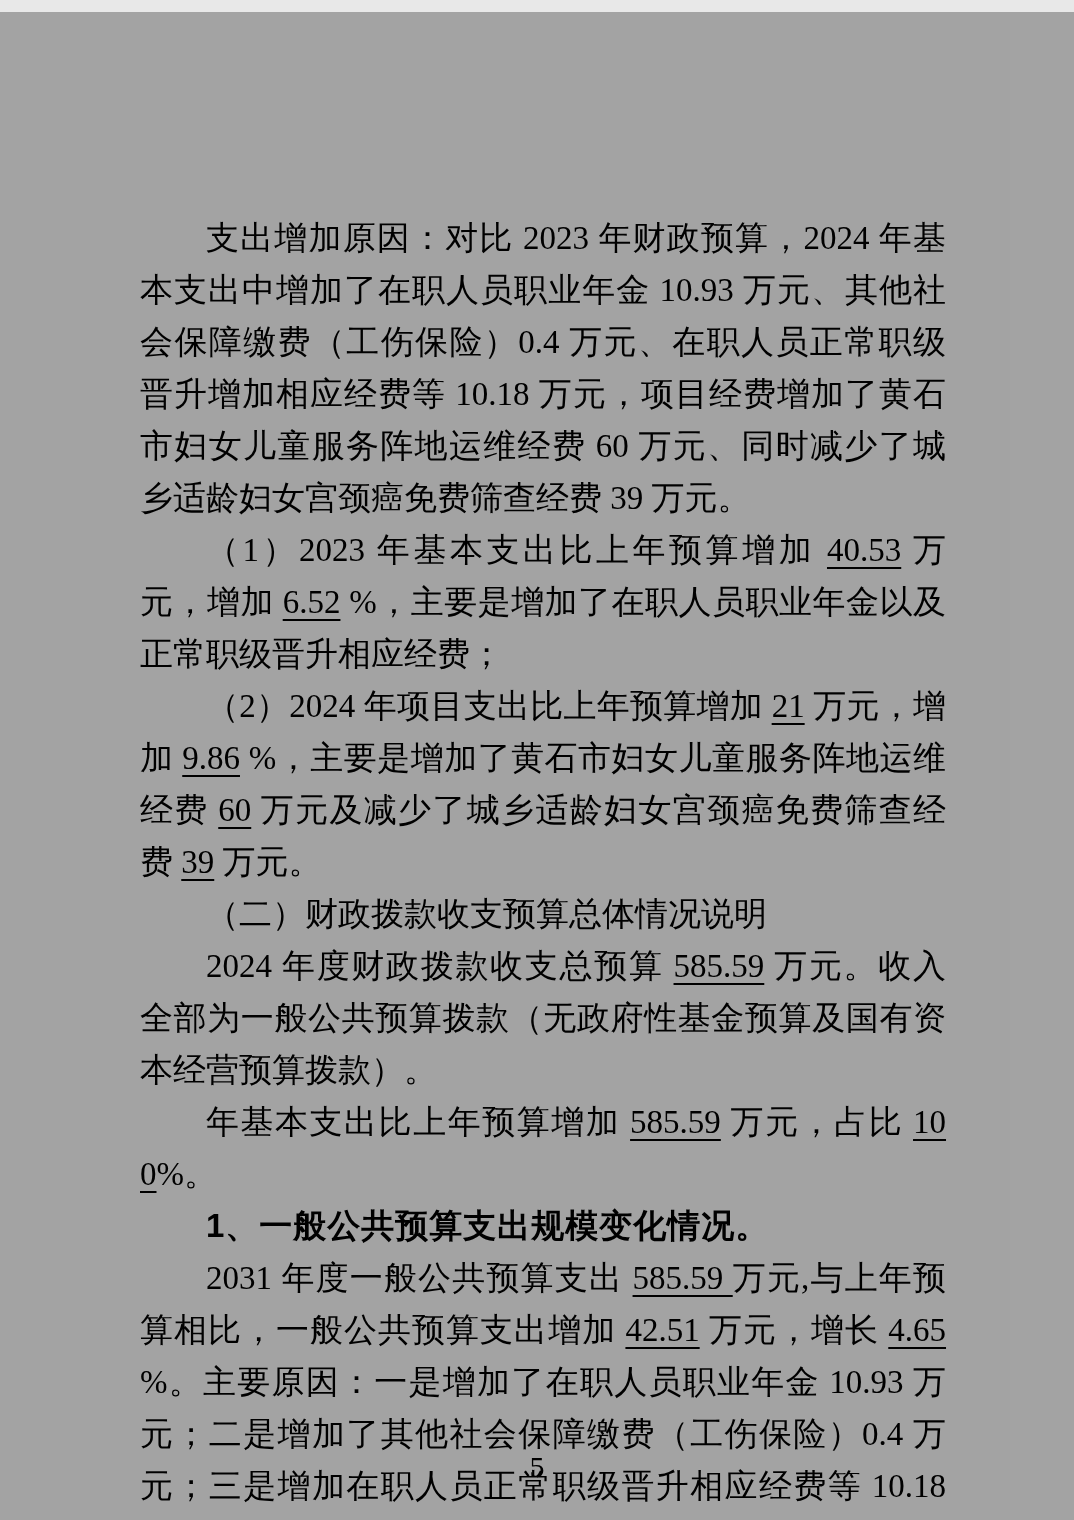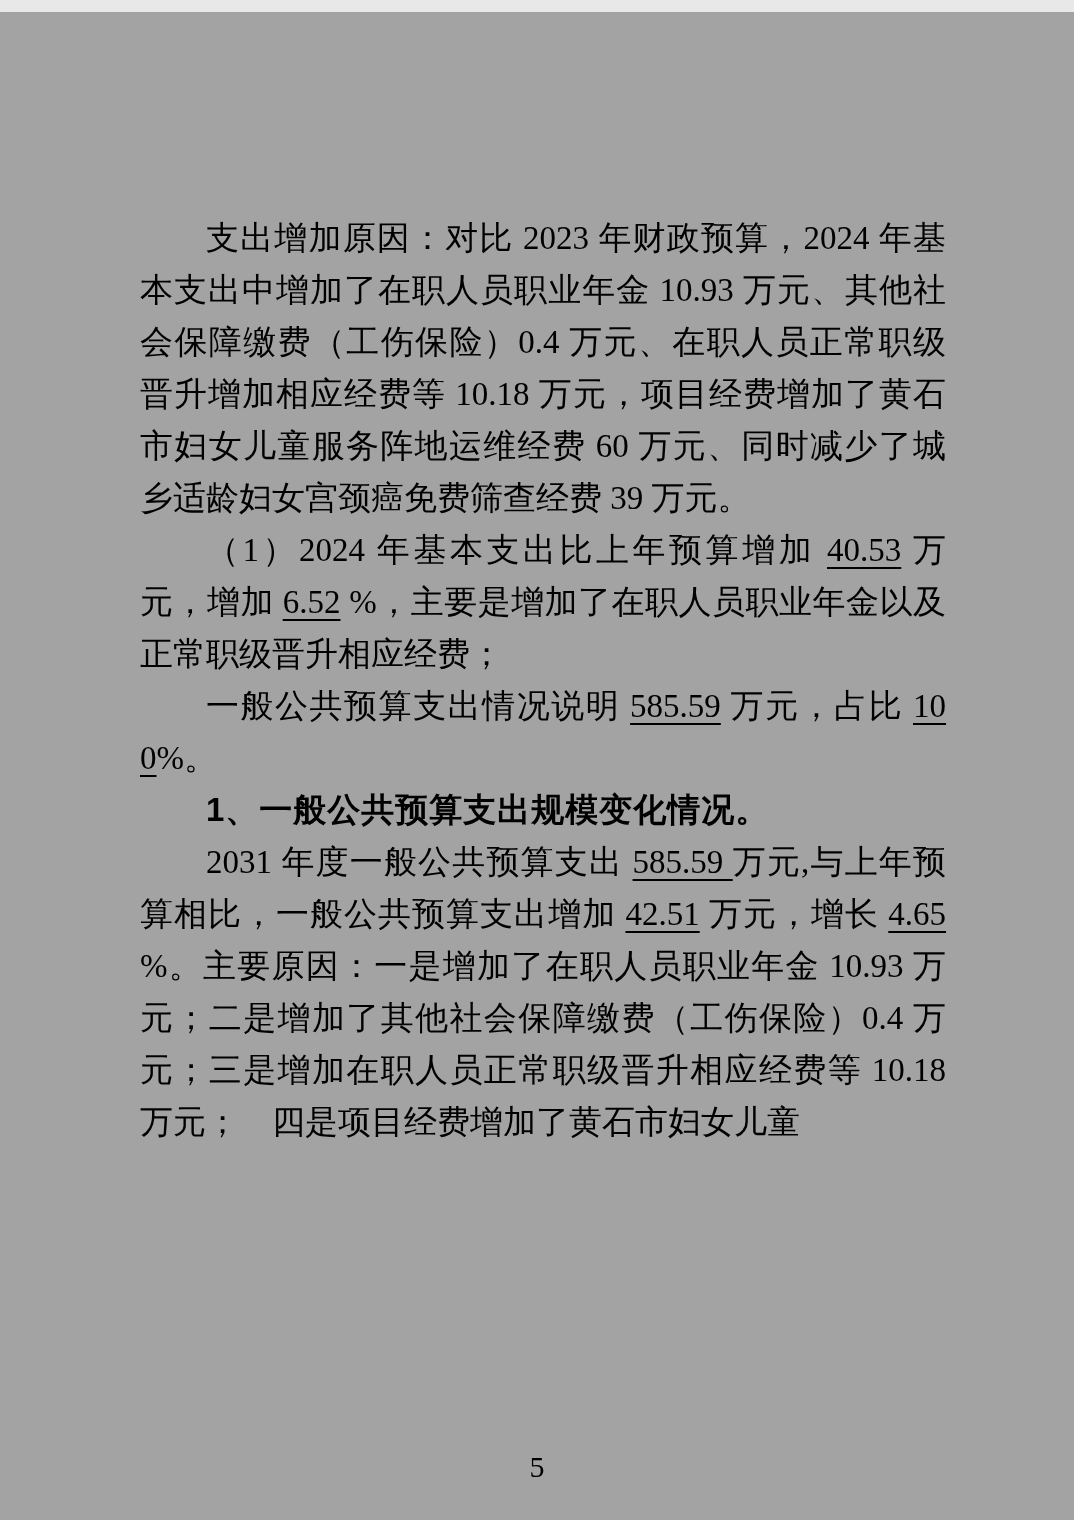--- a/index.html
+++ b/index.html
@@ -51,21 +51,24 @@
     font-size: 30px;
     font-family: "Liberation Serif", serif;
   }
 </style>
 </head>
 <body>
 
 <div class="page">
   <div class="doc-body">
       <p class="para para-body"><span>支出增加原因：对比 2023 年财政预算，2024 年基本支出中增加了在职人员职业年金 10.93 万元、其他社会保障缴费（工伤保险）0.4 万元、在职人员正常职级晋升增加相应经费等 10.18 万元，项目经费增加了黄石市妇女儿童服务阵地运维经费 60 万元、同时减少了城乡适龄妇女宫颈癌免费筛查经费 39 万元。</span></p>
-      <p class="para para-body"><span>（1）2024 年基本支出比上年预算增加 </span><span class="u">40.53</span><span> 万元，增加 </span><span class="u">6.52</span><span> %，主要是增加了在职人员职业年金以及正常职级晋升相应经费；</span></p>
-      <p class="para para-body"><span>一般公共预算支出情况说明 </span><span class="u">585.59</span><span> 万元，占比 </span><span class="u">100</span><span>%。</span></p>
+      <p class="para para-body"><span>（1）2023 年基本支出比上年预算增加 </span><span class="u">40.53</span><span> 万元，增加 </span><span class="u">6.52</span><span> %，主要是增加了在职人员职业年金以及正常职级晋升相应经费；</span></p>
+      <p class="para para-body"><span>（2）2024 年项目支出比上年预算增加 </span><span class="u">21</span><span> 万元，增加 </span><span class="u">9.86</span><span> %，主要是增加了黄石市妇女儿童服务阵地运维经费 </span><span class="u">60</span><span> 万元及减少了城乡适龄妇女宫颈癌免费筛查经费 </span><span class="u">39</span><span> 万元。</span></p>
+      <p class="para para-heading"><span>（二）财政拨款收支预算总体情况说明</span></p>
+      <p class="para para-body"><span>2024 年度财政拨款收支总预算 </span><span class="u">585.59</span><span> 万元。收入全部为一般公共预算拨款（无政府性基金预算及国有资本经营预算拨款）。</span></p>
+      <p class="para para-body"><span>年基本支出比上年预算增加 </span><span class="u">585.59</span><span> 万元，占比 </span><span class="u">100</span><span>%。</span></p>
       <p class="para para-heading-bold"><span>1、一般公共预算支出规模变化情况。</span></p>
       <p class="para para-body"><span>2031 年度一般公共预算支出 </span><span class="u">585.59 </span><span> 万元,与上年预算相比，一般公共预算支出增加 </span><span class="u">42.51</span><span> 万元，增长 </span><span class="u"> 4.65 </span><span>%。主要原因：一是增加了在职人员职业年金 10.93 万元；二是增加了其他社会保障缴费（工伤保险）0.4 万元；三是增加在职人员正常职级晋升相应经费等 10.18 万元；　四是项目经费增加了黄石市妇女儿童</span></p>
     </div>
   <div class="footer">
     <span>5</span>
   </div>
 </div>
 
 </body></html>

